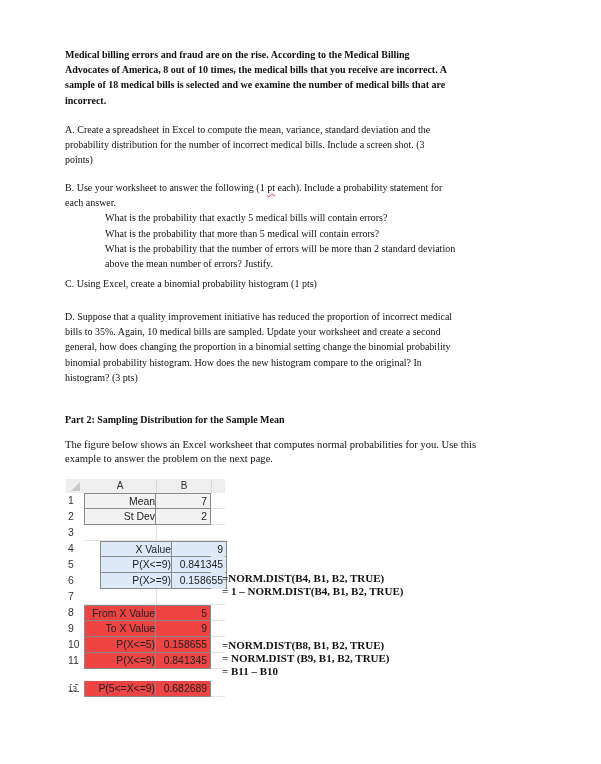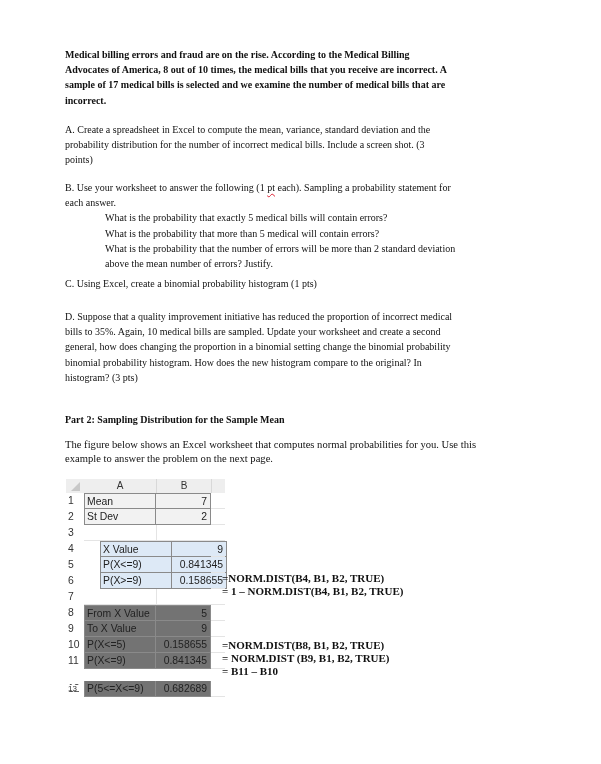--- a/index.html
+++ b/index.html
@@ -15,51 +15,51 @@
     #p-c { top: 276px; }
     #p-d { top: 309px; }
     #part2 { top: 412px; }
     #p-fig { top: 438px; font-size: 10.6px; line-height: 14px; }
     .squiggle { text-decoration: underline wavy #d23; text-decoration-thickness: 1px; text-underline-offset: 2px; }
 
     
     #sheet { position: absolute; left: 66px; top: 479px; font-family: "Liberation Sans", "DejaVu Sans", sans-serif; font-size: 10.4px; color: #222; }
     .srow { position: absolute; left: 0; height: 16px; width: 160px; }
     .rowhdr { position: absolute; left: 0; width: 18px; height: 16px; line-height: 16px; text-align: left; padding-left: 2px; color: #333; background: #fff; }
-    .cellA { position: absolute; left: 18px; width: 72px; height: 16px; line-height: 16px; padding-left: 2px; white-space: nowrap; }
+    .cellA { position: absolute; left: 18px; width: 72px; height: 16px; line-height: 16px; padding-left: 2px; white-space: nowrap; text-align: right; }
     .cellB { position: absolute; left: 90px; width: 55px; height: 16px; line-height: 16px; padding-right: 3px; text-align: right; white-space: nowrap; }
     .cellC { position: absolute; left: 145px; width: 14px; height: 16px; border-bottom: 1px solid #e4e4e4; }
     .colhdr { position: absolute; top: 0; height: 14px; line-height: 14px; text-align: center; background: #eeeeee; color: #333; font-size: 10px; }
     .gray { background: #f2f2f2; }
     .blue { background: #dde9f6; margin-left: 16px; }
-    .green { background: #737373; }
+    .green { background: #ef4444; }
     .boxed { border-left: 1px solid #8a8a8a; border-right: 1px solid #8a8a8a; border-bottom: 1px solid #8a8a8a; }
     .boxtop { border-top: 1px solid #8a8a8a; }
     .blank .cellA, .blank .cellB { border-bottom: 1px solid #e4e4e4; }
 
     .formula { position: absolute; left: 222px; font-weight: bold; font-size: 11px; line-height: 13px; white-space: nowrap; }
   </style>
 </head>
 <body>
 
 <div class="para bold" id="p-intro">
   <span class="line">Medical billing errors and fraud are on the rise.  According to the Medical Billing</span>
   <span class="line">Advocates of America, 8 out of 10 times, the medical bills that you receive are incorrect.  A</span>
-  <span class="line">sample of 17 medical bills is selected and we examine the number of medical bills that are</span>
+  <span class="line">sample of 18 medical bills is selected and we examine the number of medical bills that are</span>
   <span class="line">incorrect.</span>
 </div>
 
 <div class="para" id="p-a">
   <span class="line">A. Create a spreadsheet in Excel to compute the mean, variance, standard deviation and the</span>
   <span class="line">probability distribution for the number of incorrect medical bills.  Include a screen shot.  (3</span>
   <span class="line">points)</span>
 </div>
 
 <div class="para" id="p-b">
-  <span class="line"><span>B.  Use your worksheet to answer the following (1 </span><span class="squiggle">pt</span><span> each).  Sampling a probability statement for</span></span>
+  <span class="line"><span>B.  Use your worksheet to answer the following (1 </span><span class="squiggle">pt</span><span> each).  Include a probability statement for</span></span>
   <span class="line">each answer.</span>
   <span class="line indent">What is the probability that exactly 5 medical bills will contain errors?</span>
   <span class="line indent">What is the probability that more than 5 medical will contain errors?</span>
   <span class="line indent">What is the probability that the number of errors will be more than 2 standard deviation</span>
   <span class="line indent">above   the mean number of errors?  Justify.</span>
 </div>
 
 <div class="para" id="p-c">
   <span class="line">C. Using Excel, create a binomial probability histogram (1 pts)</span>
 </div>

